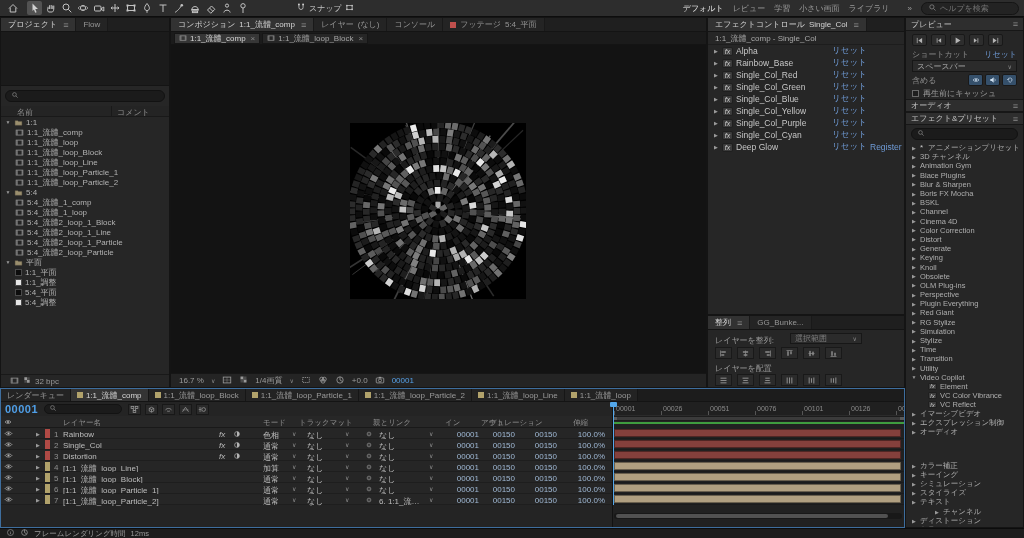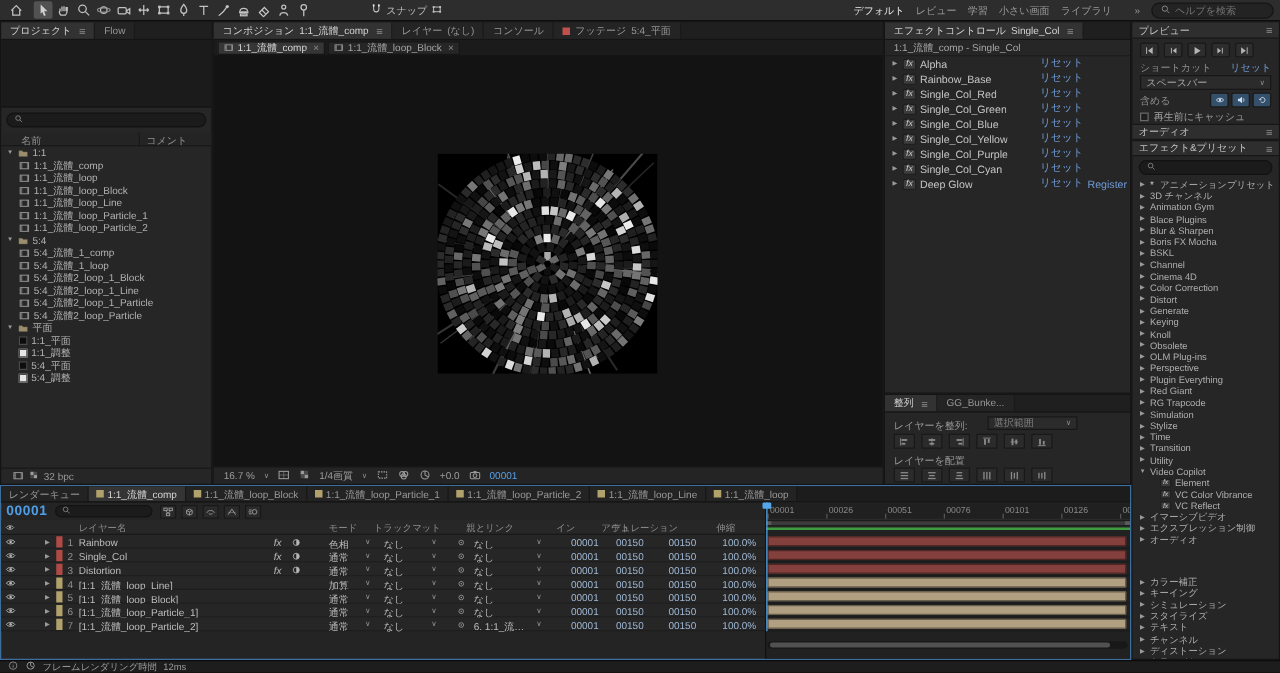--- a/index.html
+++ b/index.html
@@ -2474,21 +2474,21 @@
         <div class="prerow" style="padding-left: 5px;">
           <span class="tw">▶</span>
           <span>Plugin Everything</span>
         </div>
         <div class="prerow" style="padding-left: 5px;">
           <span class="tw">▶</span>
           <span>Red Giant</span>
         </div>
         <div class="prerow" style="padding-left: 5px;">
           <span class="tw">▶</span>
-          <span>RG Trapcode</span>
+          <span>RG Stylize</span>
         </div>
         <div class="prerow" style="padding-left: 5px;">
           <span class="tw">▶</span>
           <span>Simulation</span>
         </div>
         <div class="prerow" style="padding-left: 5px;">
           <span class="tw">▶</span>
           <span>Stylize</span>
         </div>
         <div class="prerow" style="padding-left: 5px;">
@@ -2547,21 +2547,21 @@
           <span>シミュレーション</span>
         </div>
         <div class="prerow" style="padding-left: 5px;">
           <span class="tw">▶</span>
           <span>スタイライズ</span>
         </div>
         <div class="prerow" style="padding-left: 5px;">
           <span class="tw">▶</span>
           <span>テキスト</span>
         </div>
-        <div class="prerow" style="padding-left: 5px;">
+        <div class="prerow" style="padding-left: 0; margin-left: 28px;">
           <span class="tw">▶</span>
           <span>チャンネル</span>
         </div>
         <div class="prerow" style="padding-left: 5px;">
           <span class="tw">▶</span>
           <span>ディストーション</span>
         </div>
         <div class="prerow" style="padding-left: 5px;">
           <span class="tw">▶</span>
           <span>トランジション</span>

